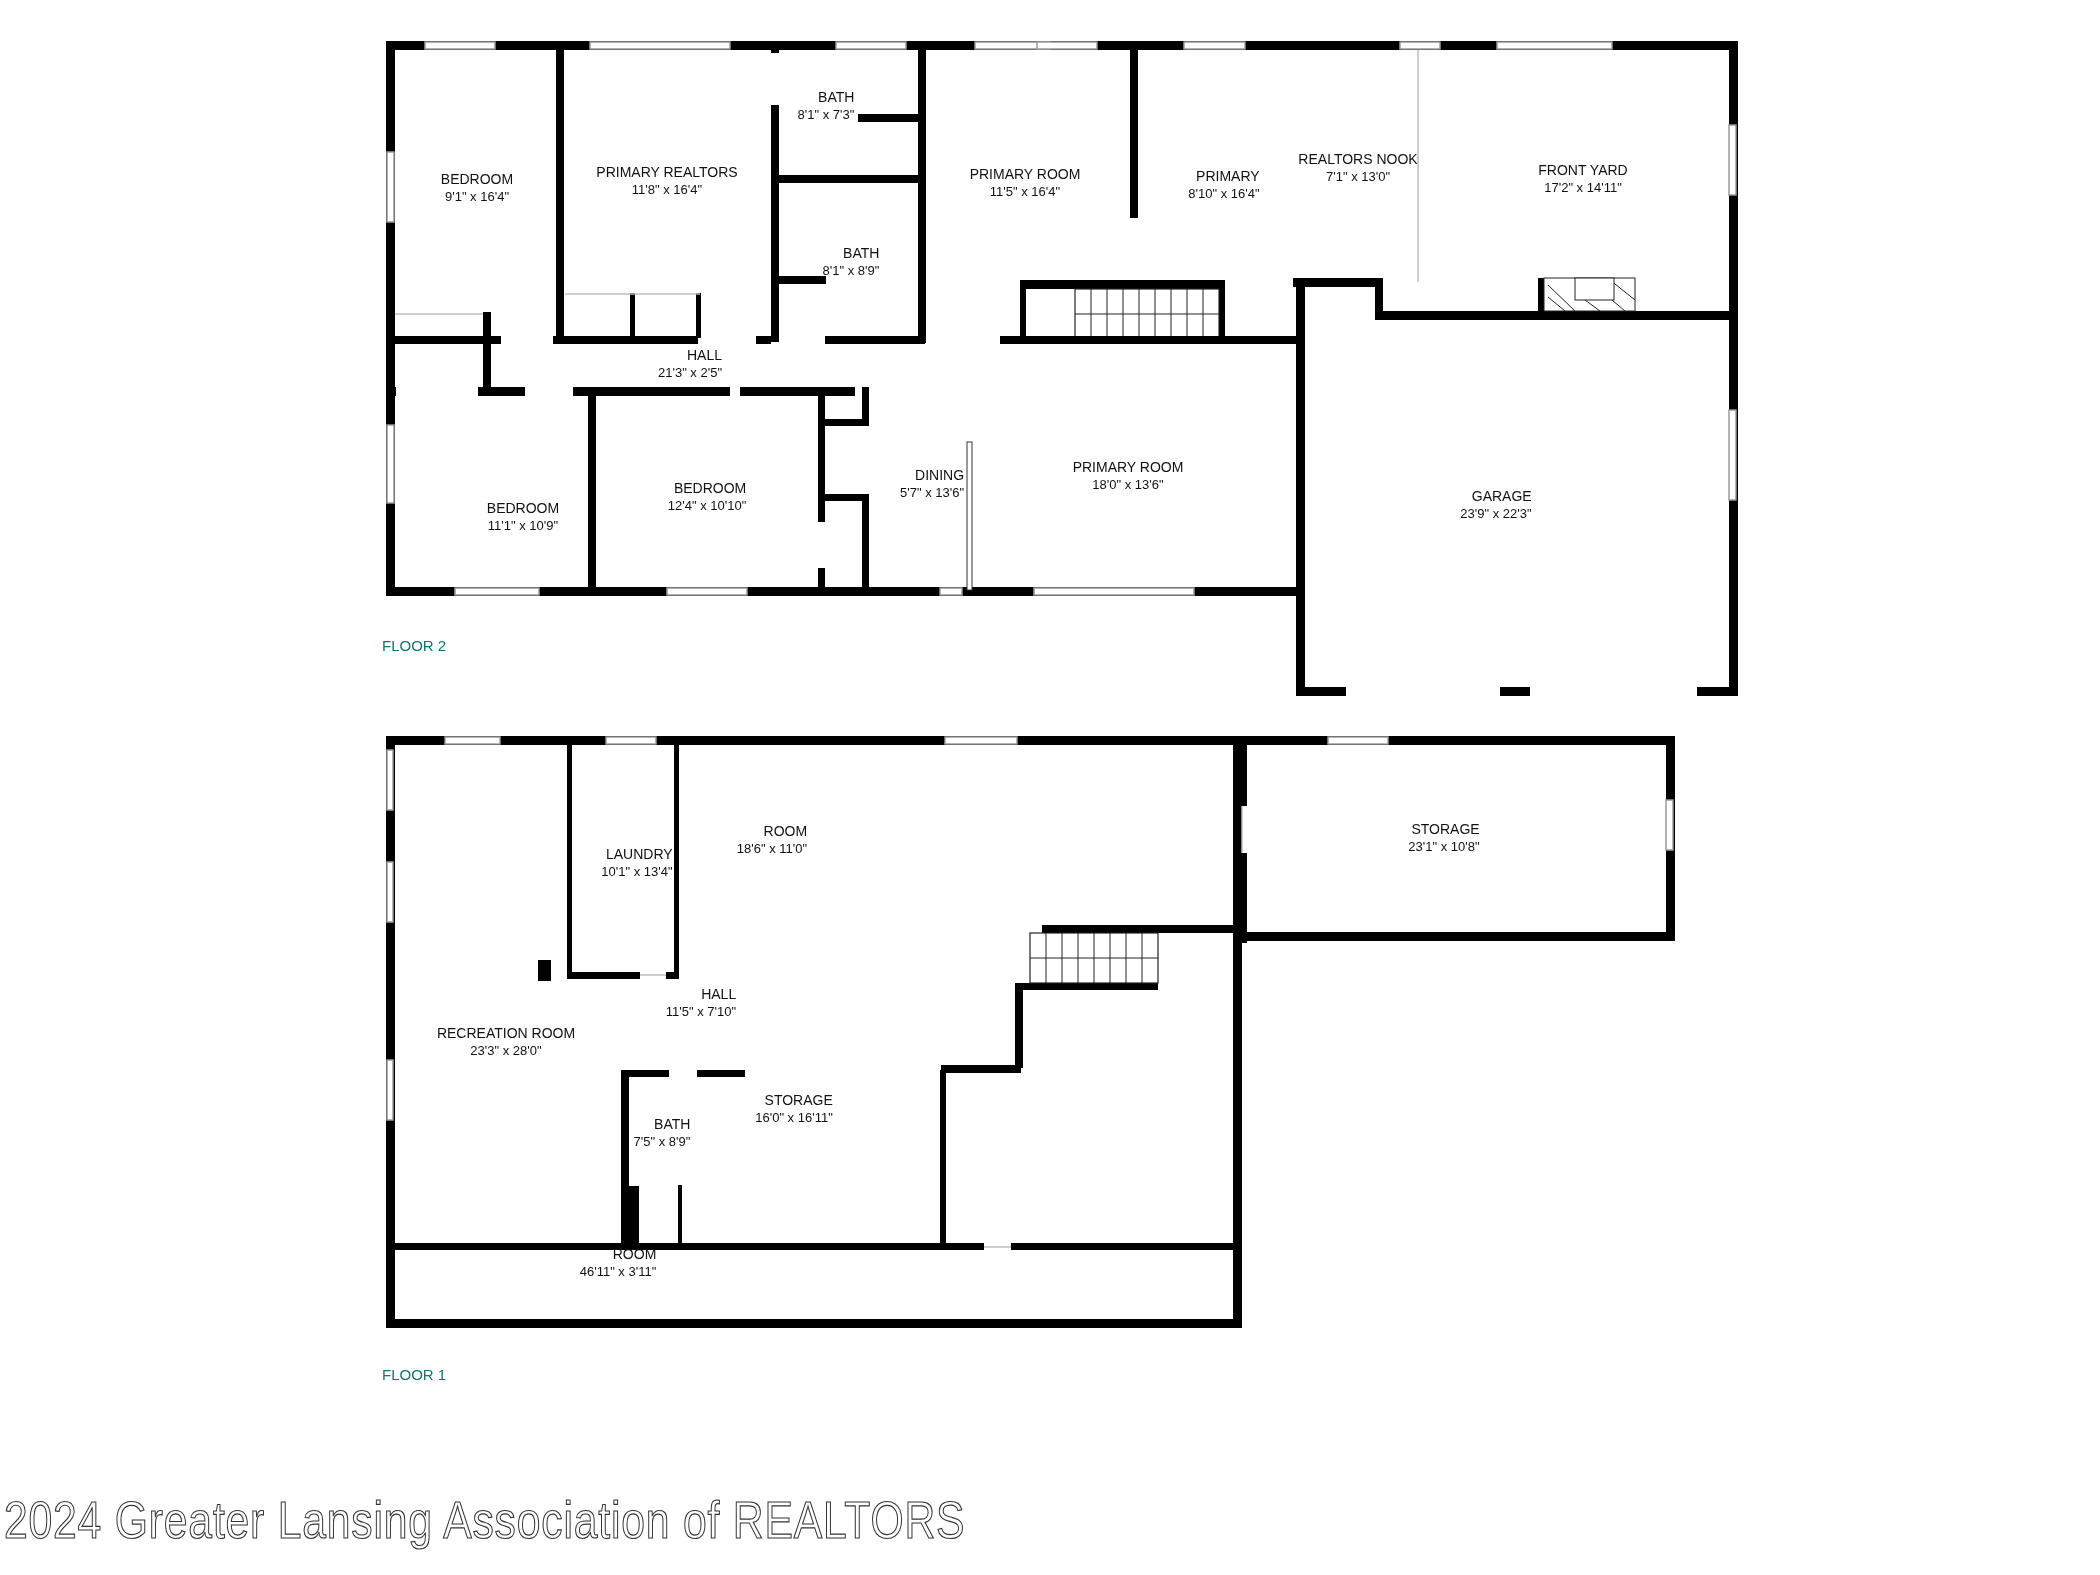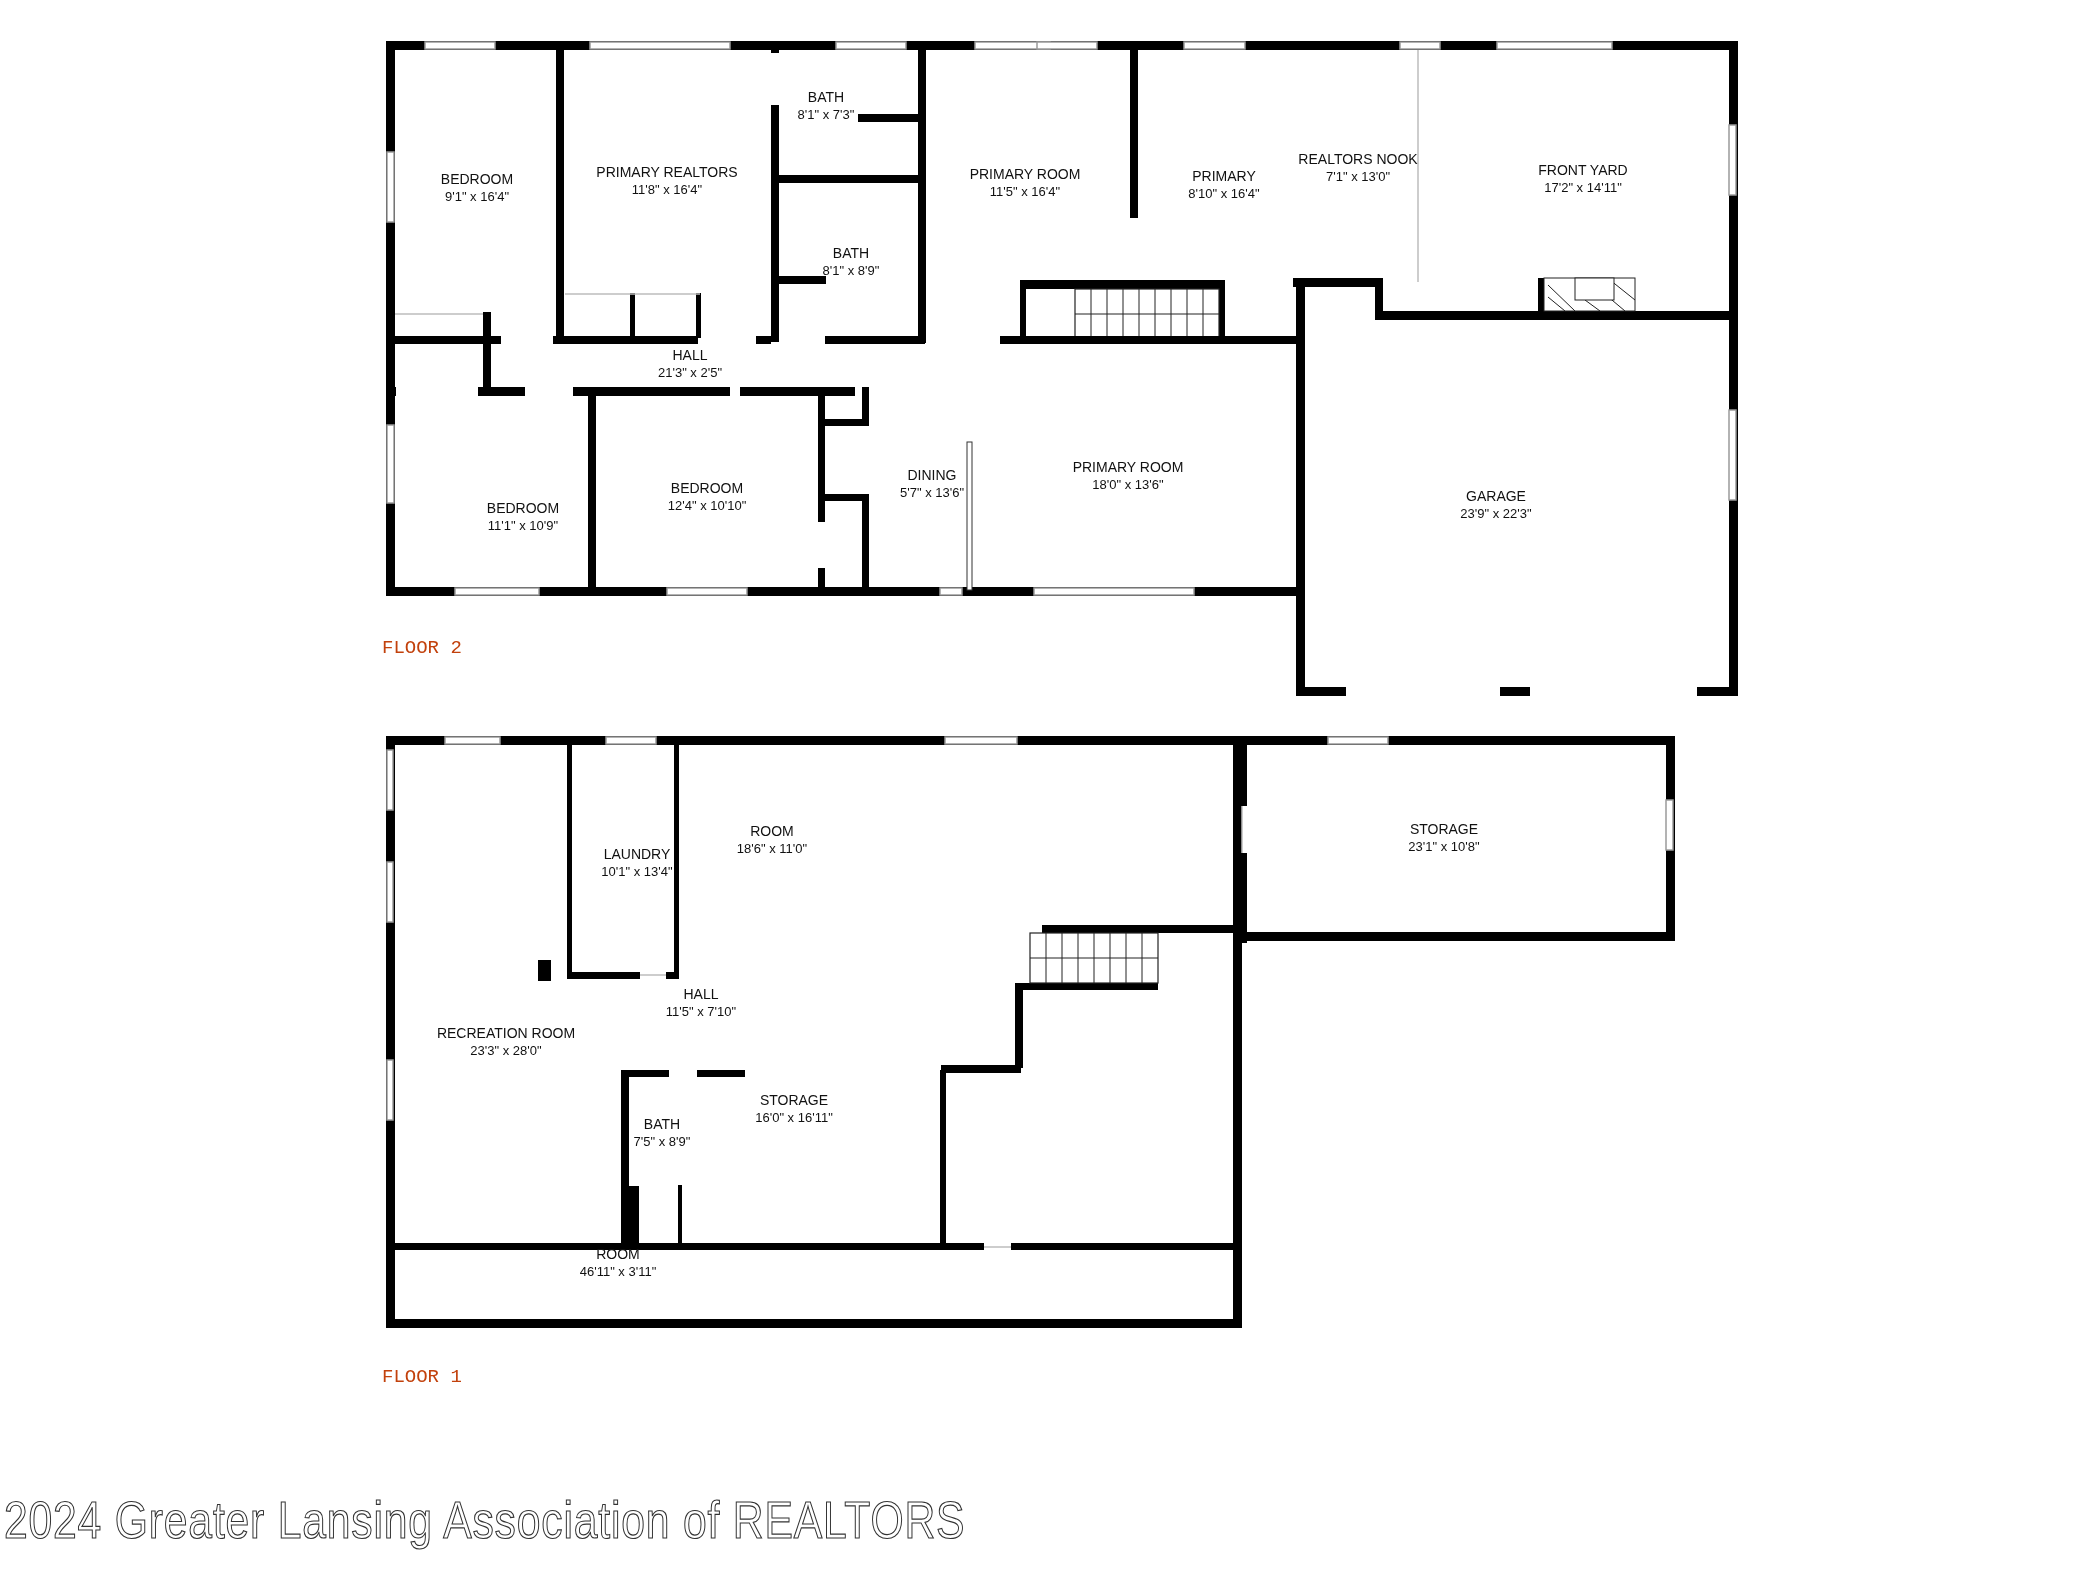--- a/index.html
+++ b/index.html
@@ -4,23 +4,23 @@
 <style>
   html, body { margin:0; padding:0; background:#ffffff; }
   #canvas { position:relative; width:2100px; height:1575px; overflow:hidden; background:#ffffff; }
   svg#plan { position:absolute; left:0; top:0; }
   .wall { fill:#000000; }
   .win { fill:#ffffff; stroke:#9a9a9a; stroke-width:1.5; }
   .thin { stroke:#bdbdbd; stroke-width:1.5; }
   .stair { fill:#ffffff; stroke:#222; stroke-width:1.2; }
   .room-label { position:absolute; transform:translate(-50%,-50%); text-align:center;
     font-family:"Liberation Sans", sans-serif; color:#111; line-height:1.25; white-space:nowrap; }
-  .room-label .name { font-size:14px; display:block; }
+  .room-label .name { font-size:14px; display:block;text-align:right; }
   .room-label .dim { font-size:13px; display:block; }
-  .floor-label { position:absolute; font-family:Liberation Mono, monospace; font-size:19px; color:#c2410c; }
+  .floor-label { position:absolute; font-family:Liberation Sans, sans-serif; font-size:15px; color:#0f766e; }
   .watermark { position:absolute; left:4px; top:1490px; font-family:"Liberation Sans", sans-serif;
     font-size:52px; font-weight:300; color:#ffffff; -webkit-text-stroke:1.2px #333; letter-spacing:1px;
     transform:scaleX(0.82); transform-origin:left top; white-space:nowrap; }
 </style>
 </head>
 <body>
 
 <div id="canvas">
 
 <svg id="plan" width="2100" height="1575" viewBox="0 0 2100 1575">

